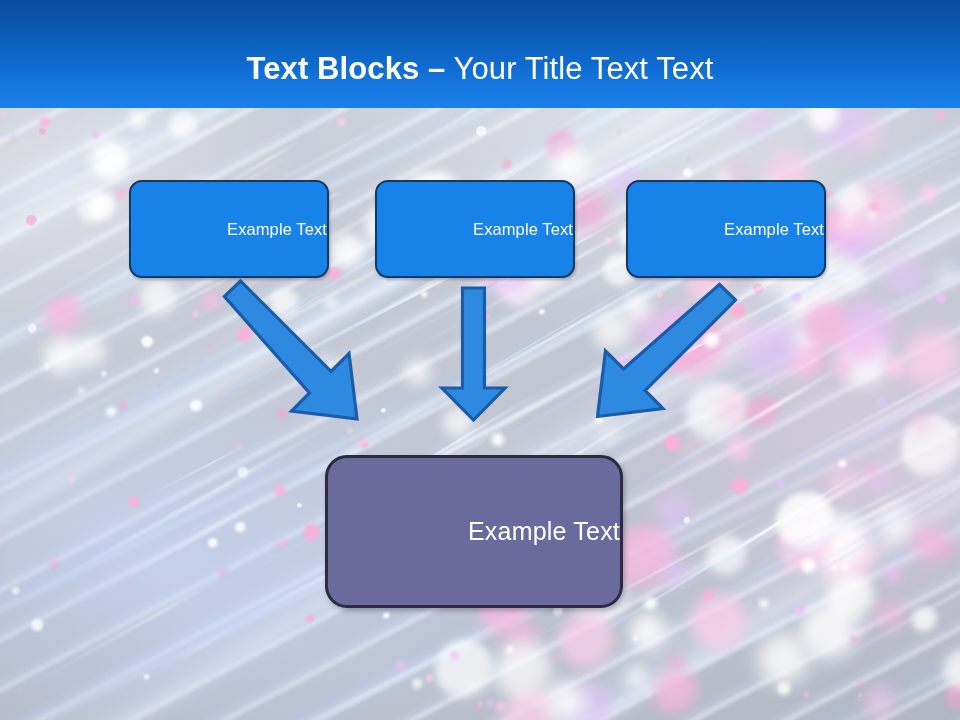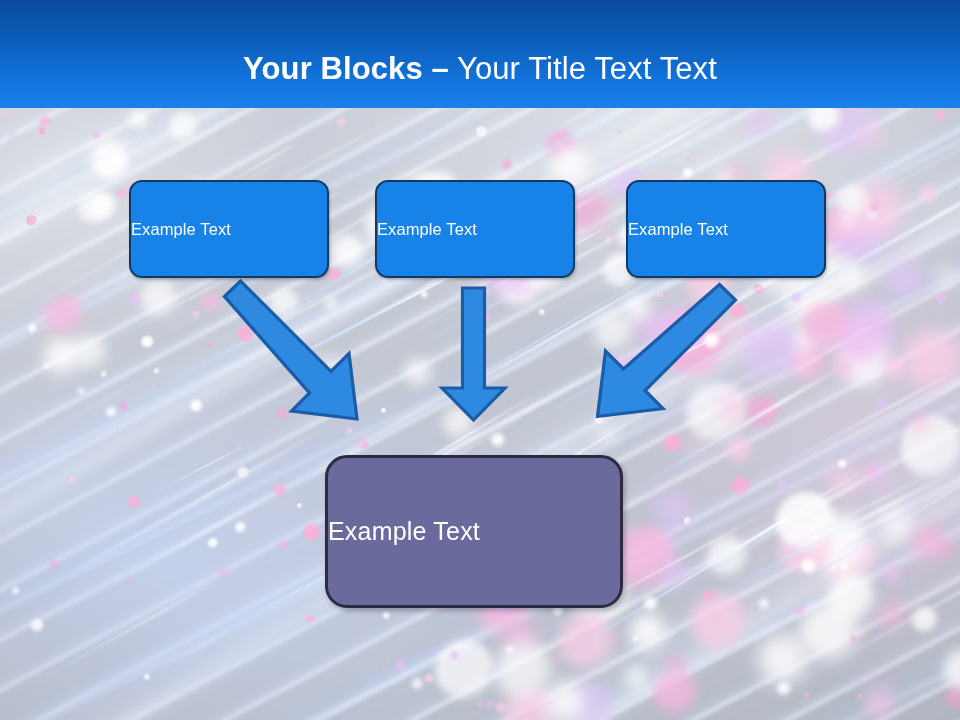--- a/index.html
+++ b/index.html
@@ -135,21 +135,21 @@
   }
   .title .t-bold { font-weight: bold; }
   .title .t-reg  { font-weight: normal; }
 
   
   .box {
     position: absolute;
     box-sizing: border-box;
     display: flex;
     align-items: center;
-    justify-content: flex-start;
+    justify-content: flex-end;
     z-index: 4;
   }
   .box-top {
     width: 200px;
     height: 98px;
     top: 180px;
     background: #1782e8;
     border: 2.5px solid #123a60;
     border-radius: 13px;
     box-shadow: 1px 2px 3px rgba(20,30,55,0.28);
@@ -581,17 +581,17 @@
   <div class="box box-top" style="left:626px;">
     <span class="box-label">Example Text</span>
   </div>
 
   <div class="box box-bottom">
     <span class="box-label">Example Text</span>
   </div>
 
   <div class="header">
     <div class="title">
-      <span class="t-bold">Your Blocks –</span><span class="t-reg"> Your Title Text Text</span>
+      <span class="t-bold">Text Blocks –</span><span class="t-reg"> Your Title Text Text</span>
     </div>
   </div>
 
 </div>
 
 </body></html>

